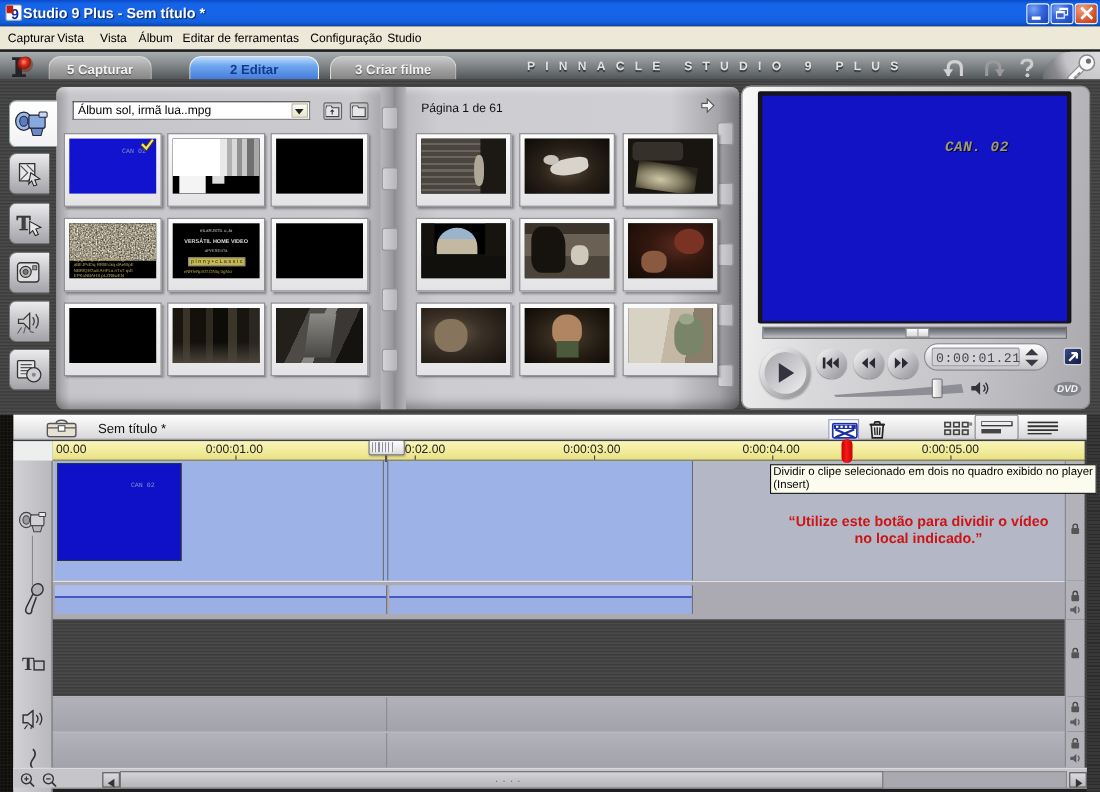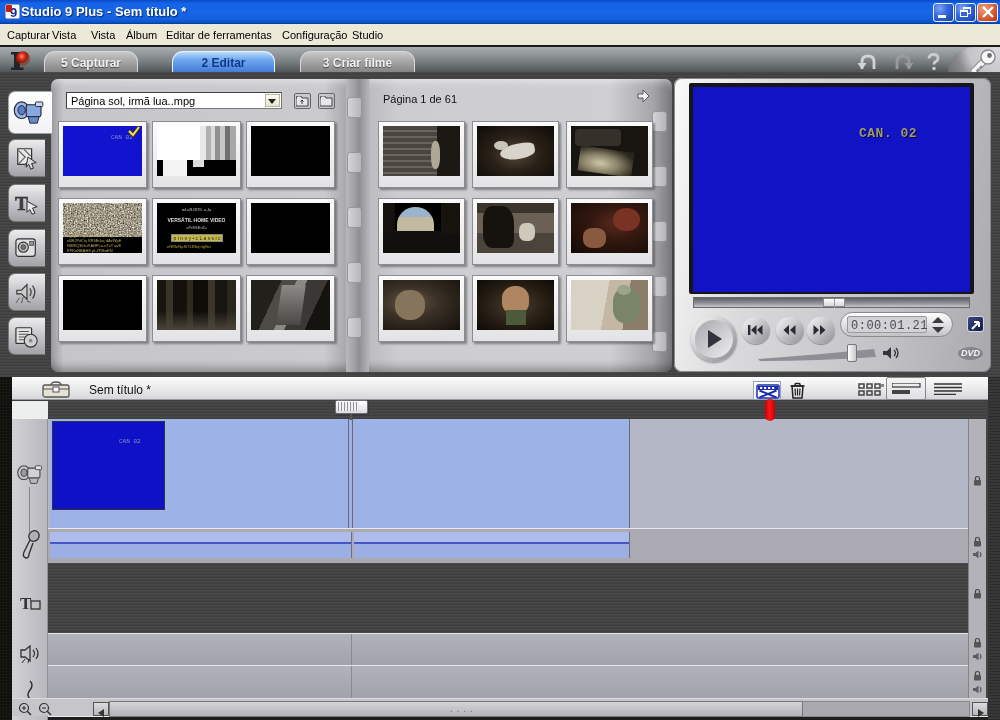--- a/index.html
+++ b/index.html
@@ -109,22 +109,23 @@
             <stop offset="0%" stop-color="#ff9070"></stop>
             <stop offset="45%" stop-color="#e42410"></stop>
             <stop offset="85%" stop-color="#8e1404"></stop>
             <stop offset="100%" stop-color="#8e140477"></stop>
           </radialGradient>
         </defs>
       <path d="M1 1 L12 1 L12 3.5 L10 3.5 L10 16.5 L13.5 16.5 L13.5 19 L1 19 L1 16.5 L4 16.5 L4 3.5 L1 3.5 Z" fill="#23232b"></path>
       <circle cx="13" cy="7.5" r="7.2" fill="url(#redg)" opacity="0.92"></circle>
     </svg>
     <div class="ptab ptab-gray" style="left:44px; width:94px; padding-top:4px;">5 Capturar</div>
-    <div class="ptab ptab-blue" style="left:172px; width:103px; padding-top:4px;">2 Editar</div>
+    <div class="ptab ptab-blue" style="left:172px; width:118px; padding-top:4px;">2 Editar</div>
     <div class="ptab ptab-gray" style="left:300px; width:115px; padding-top:4px;">3 Criar filme</div>
+    <div id="pinnacletxt">PINNACLE&nbsp;STUDIO&nbsp;9&nbsp;PLUS</div>
 
     <svg class="abs" style="left:856px;top:6px" width="22" height="18">
         <path d="M6 16 L6 9 Q6 3 12 3 Q18 3 18 9 L18 16" fill="none" stroke="#d2d2d4" stroke-width="2.8"></path>
         <path d="M1.5 10 L6 16.5 L10.5 10" fill="#d2d2d4" stroke="none"></path>
       </svg>
     <svg class="abs" style="left:893px;top:6px" width="22" height="18">
         <path d="M16 16 L16 9 Q16 3 10 3 Q4 3 4 9 L4 16" fill="none" stroke="#9a9a9c" stroke-width="2.8"></path>
         <path d="M11.5 10 L16 16.5 L20.5 10" fill="#9a9a9c" stroke="none"></path>
       </svg>
     <svg class="abs" style="left:926px;top:6px" width="16" height="18" viewBox="0 0 16 18">
@@ -152,21 +153,21 @@
       <div class="ptabstack" style="left:296px;top:183px"></div>
       <div class="ptabstack" style="left:296px;top:238px"></div>
 
       <div class="ptabstack" style="left:601px;top:32px"></div>
       <div class="ptabstack" style="left:601px;top:87px"></div>
       <div class="ptabstack" style="left:601px;top:142px"></div>
       <div class="ptabstack" style="left:601px;top:197px"></div>
       <div class="ptabstack" style="left:601px;top:252px"></div>
 
       <div class="abs" style="left:15px;top:13px;width:216px;height:17px;background:#fff;border:1px solid #777;border-top-color:#404040;border-left-color:#404040;">
-        <span style="position:absolute;left:4px;top:2px;font-size:11px;color:#000;">Página sol, irmã lua..mpg</span>
+        <span style="position:absolute;left:4px;top:2px;font-size:11px;color:#000;">Álbum sol, irmã lua..mpg</span>
         <div class="abs" style="right:1px;top:1px;width:15px;height:13px;background:linear-gradient(#fdfdf5,#e8e4cf);border:1px solid #b8b4a0;">
           <svg width="9" height="6" style="position:absolute;left:2px;top:4px">
               <path d="M0 0 L8 0 L4 5 Z" fill="#222"></path>
             </svg>
         </div>
       </div>
 
       <div class="abs" style="left:243px;top:14px;width:17px;height:16px;border:1px solid #666;border-radius:2px;">
         <svg width="13" height="11" style="position:absolute;left:1px;top:2px">
             <path d="M0 3 L0 10 L12 10 L12 2 L6 2 L5 0 L1 0 Z" fill="#e7e7e9" stroke="#444" stroke-width="1"></path>
@@ -360,21 +361,21 @@
         <rect x="2" y="3" width="17" height="17" rx="1" fill="#e4e4e6" stroke="#333" stroke-width="1.3"></rect>
         <path d="M5 7 L16 7 M5 10 L16 10 M5 13 L16 13 M5 16 L11 16" stroke="#555" stroke-width="1.2"></path>
         <circle cx="18" cy="17" r="7" fill="#d0d0d4" stroke="#333" stroke-width="1.2"></circle>
         <circle cx="18" cy="17" r="2" fill="#888"></circle>
       </svg>
     </div>
 
     <div id="player">
 
       <div class="abs" style="left:15px;top:5px;width:285px;height:211px;background:#15151a;border-radius:2px;"></div>
-      <div class="abs" style="left:19px;top:9px;width:277px;height:205px;background:#1113c4;">
+      <div class="abs" style="left:19px;top:9px;width:277px;height:205px;background:#1113c4;font-style:italic;">
         <div style="position:absolute;left:166px;top:39px;font-family:'Liberation Mono',monospace;font-size:13px;font-weight:bold;color:#a09878;text-shadow:1px 1px 0 #000a30;letter-spacing:0.5px;">CAN. 02</div>
       </div>
 
       <div class="abs" style="left:19px;top:219px;width:277px;height:11px;background:linear-gradient(#5e5e66,#8e8e96 55%,#c6c6ca);border:1px solid #6a6a70;">
         <div style="position:absolute;left:129px;top:0px;width:22px;height:9px;background:linear-gradient(#fdfdfd,#d8d8dc);border:1px solid #888;">
             <i style="position:absolute;left:10px;top:0;width:1px;height:9px;background:#999;display:block"></i>
           </div>
       </div>
 
       <div class="abs" style="left:17px;top:238px;width:46px;height:46px;border-radius:50%;background:linear-gradient(135deg,#fdfdfd,#88888e);box-shadow:0 1px 2px #00000066;">
@@ -426,20 +427,33 @@
     </div>
   </div>
 
   <div id="timeline">
     <div id="tl-toolbar"></div>
     <div class="abs" style="left:0;top:0;width:12px;height:343px;background:repeating-linear-gradient(#5a5850 0 1px,#3e3c36 1px 3px),repeating-linear-gradient(90deg,#55534b 0 1px,#403e38 1px 3px);background-blend-mode:multiply;"></div>
     <div class="abs" style="left:988px;top:0;width:12px;height:343px;background:repeating-linear-gradient(#2c2c2c 0 1px,#383838 1px 3px);"></div>
     <div class="abs" style="left:12px;top:339px;width:976px;height:1px;background:#e8e8ea;"></div>
     <div class="abs" style="left:12px;top:340px;width:976px;height:3px;background:#1e1e1e;"></div>
     <div id="tl-rulercorner"></div>
+    <div id="tl-ruler">
+      <span class="rlab" style="left:3px">00.00</span>
+      <span class="rlab" style="left:139px">0:00:01.00</span>
+      <span class="rlab" style="left:320px">0:02.00</span>
+      <span class="rlab" style="left:464px">0:00:03.00</span>
+      <span class="rlab" style="left:627px">0:00:04.00</span>
+      <span class="rlab" style="left:790px">0:00:05.00</span>
+      <i class="rtick" style="left:166px"></i>
+      <i class="rtick" style="left:329px"></i>
+      <i class="rtick" style="left:492px"></i>
+      <i class="rtick" style="left:654px"></i>
+      <i class="rtick" style="left:816px"></i>
+    </div>
     <div id="tl-left">
 
       <svg class="abs" style="left:5px;top:45px" width="26" height="22" viewBox="0 0 34 26">
         <ellipse cx="9" cy="10" rx="8" ry="9" fill="#c8c8cc" stroke="#444" stroke-width="1.4"></ellipse>
         <ellipse cx="9" cy="10" rx="4" ry="5" fill="#9a9aa0" stroke="#444" stroke-width="1.2"></ellipse>
         <rect x="14" y="4" width="16" height="13" rx="2" fill="#d2d2d6" stroke="#444" stroke-width="1.4"></rect>
         <rect x="24" y="1" width="8" height="5" rx="1" fill="#e8e8ea" stroke="#444" stroke-width="1.2"></rect>
         <path d="M16 17 L28 17 L26 24 L18 24 Z" fill="#b8b8bc" stroke="#444" stroke-width="1.2"></path>
       </svg>
       <i class="abs" style="left:17px;top:68px;width:1px;height:45px;background:#888;"></i>
@@ -463,20 +477,21 @@
     </div>
     <div id="tl-tracks">
 
       <div class="abs" style="left:0;top:0;width:922px;height:109px;background:#b3b7c6;">
         <div class="abs" style="left:2px;top:0px;width:580px;height:109px;background:#9db3e7;border-right:1px solid #6a6a75;"></div>
         <i class="abs" style="left:300px;top:0;width:1px;height:109px;background:#6a6a75;"></i>
         <i class="abs" style="left:304px;top:0;width:1px;height:109px;background:#6a6a75;"></i>
         <div class="abs" style="left:4px;top:2px;width:113px;height:89px;background:#0f11c8;border:1px solid #333;">
           <span style="position:absolute;left:66px;top:16px;font-family:'Liberation Mono',monospace;font-size:6px;color:#8890c8;">CAN 02</span>
         </div>
+        <div class="abs" style="left:622px;top:47px;width:330px;text-align:center;font-size:13px;font-weight:bold;color:#cc1414;line-height:16px;">“Utilize este botão para dividir o vídeo<br>no local indicado.”</div>
       </div>
 
       <div class="abs" style="left:0;top:109px;width:922px;height:35px;background:#abaab2;border-top:1px solid #e8e8ec;">
         <div class="abs" style="left:2px;top:3px;width:302px;height:26px;background:linear-gradient(#aebcec 0 38%,#4656c6 38% 46%,#9cafe4 46%);border-right:1px solid #70707a;"></div>
         <div class="abs" style="left:306px;top:3px;width:276px;height:26px;background:linear-gradient(#aebcec 0 38%,#4656c6 38% 46%,#9cafe4 46%);border-right:1px solid #70707a;"></div>
       </div>
 
 
       <div class="abs" style="left:0;top:214px;width:922px;height:32px;background:linear-gradient(#b2b2ba,#a2a2aa);border-top:1px solid #e8e8ec;">
         <i class="abs" style="left:303px;top:0;width:1px;height:32px;background:#8a8a92;"></i>
@@ -594,20 +609,21 @@
         </g>
       </svg>
 
     <div class="abs" style="left:335px;top:23px;width:33px;height:14px;background:linear-gradient(#ffffff,#dcdce0);border:1px solid #70707a;border-radius:2px;box-shadow:1px 1px 2px #00000033;">
       <div style="position:absolute;left:2px;top:1px;right:9px;bottom:2px;background:repeating-linear-gradient(90deg,#90909a 0 1px,#f2f2f4 1px 3px);"></div>
     </div>
     <i class="abs" style="left:350px;top:37px;width:2px;height:6px;background:#555;"></i>
 
     <div class="abs" style="left:765px;top:22px;width:10px;height:22px;border-radius:5px;background:linear-gradient(90deg,#c80000,#f81a1a 45%,#c80000);"></div>
 
+    <div class="abs" style="left:700px;top:45px;width:297px;height:27px;background:#fbfbee;border:1px solid #111;font-size:10.4px;color:#000;padding:1px 2px;line-height:12px;white-space:nowrap;overflow:hidden;">Dividir o clipe selecionado em dois no quadro exibido no player<br>(Insert)</div>
   </div>
   <svg width="0" height="0" style="position:absolute">
     <defs>
       <g id="lock">
           <path d="M3.5 5 L3.5 3.5 Q3.5 1.5 5.5 1.5 Q7.5 1.5 7.5 3.5 L7.5 5" fill="none" stroke="#444" stroke-width="1.2"></path>
           <rect x="2" y="5" width="7" height="5.5" rx="1" fill="#555"></rect>
         </g>
       <g id="spk">
           <path d="M1 4 L3.5 4 L6.5 1.5 L6.5 9.5 L3.5 7 L1 7 Z" fill="#5a5a64"></path>
           <path d="M8 3 Q10 5.5 8 8" stroke="#5a5a64" stroke-width="1.1" fill="none"></path>

